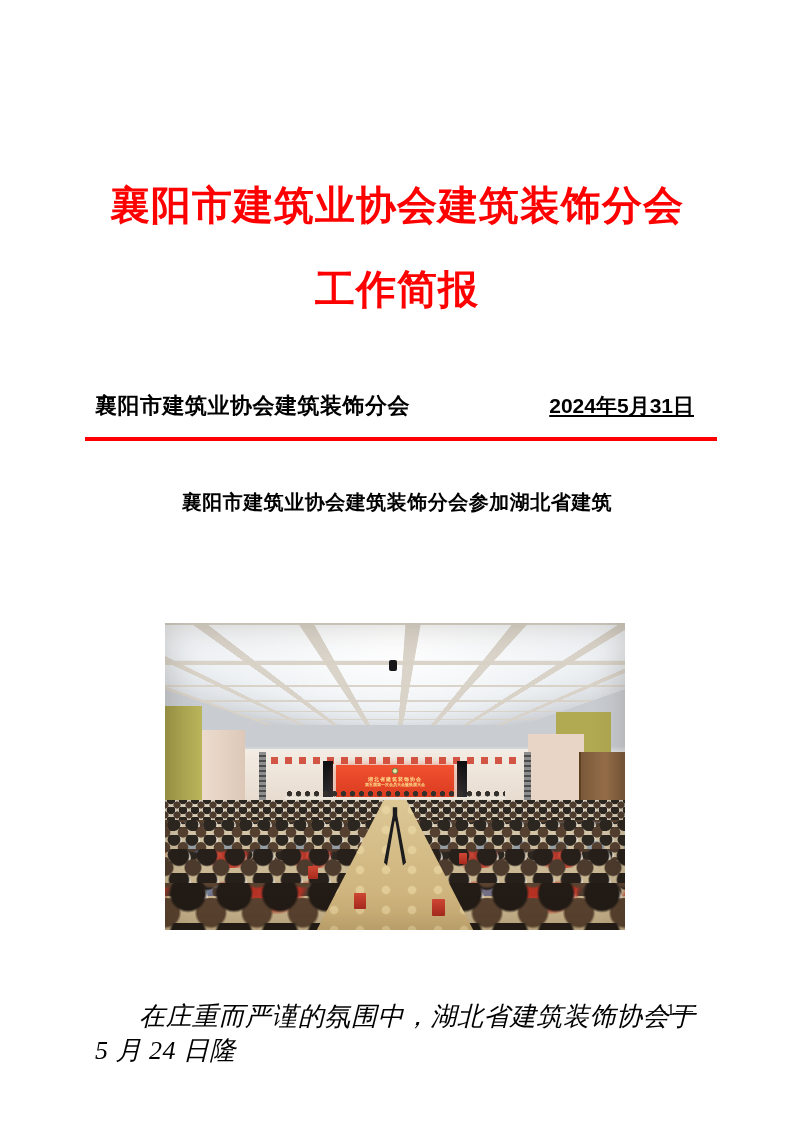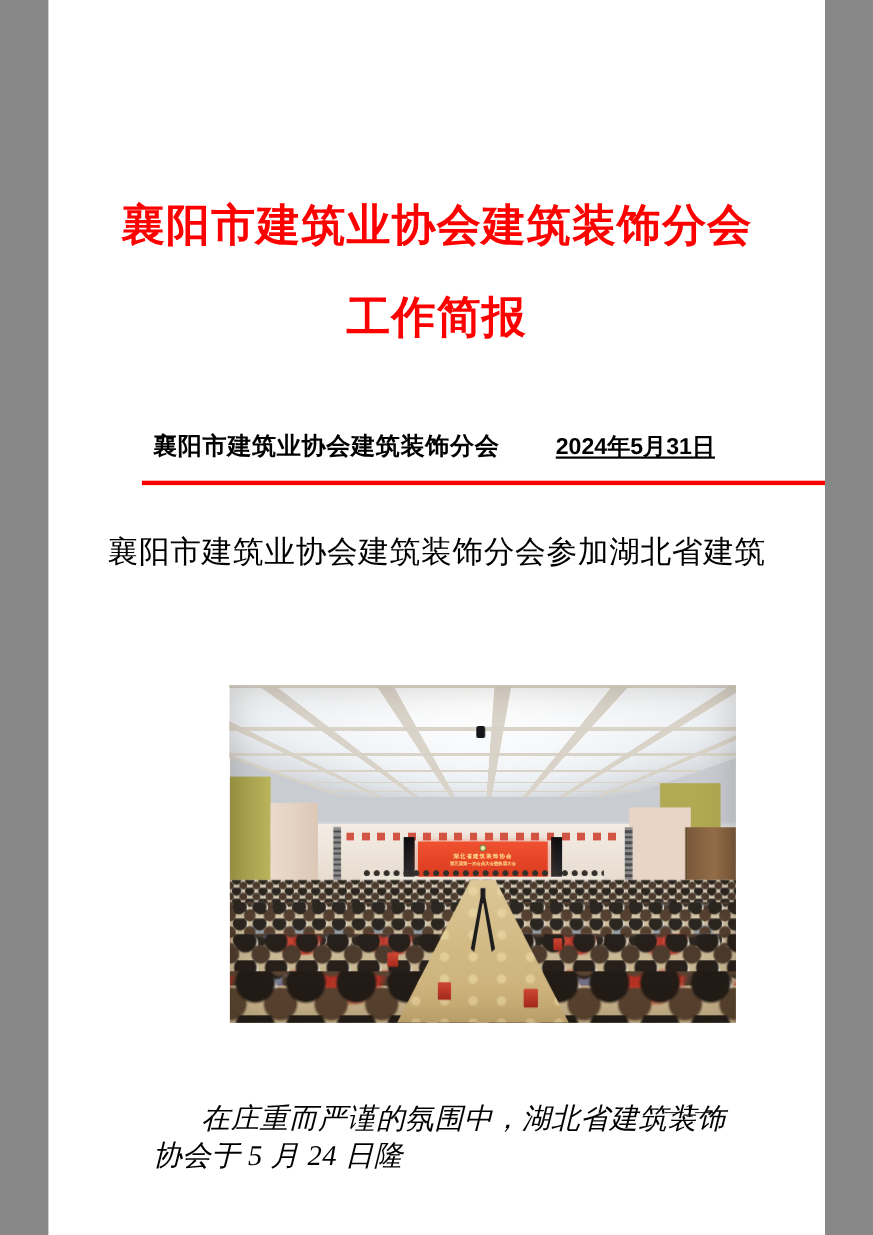--- a/index.html
+++ b/index.html
@@ -1,38 +1,38 @@
 <!DOCTYPE html>
 <html><head>
 <meta charset="utf-8">
 <style>
   html,body{margin:0;padding:0;background:#888;}
   .page{
-    position:relative;width:706px;height:1123px;margin:0 auto;background:#ffffff;
+    position:relative;width:794px;height:1123px;margin:0 auto;background:#ffffff;
     font-family:"Liberation Serif","DejaVu Serif",serif;color:#000;overflow:hidden;
   }
   
   .doc-title{
     position:absolute;top:163px;left:0;width:100%;text-align:center;
     color:#fe0000;font-family:"Liberation Sans","DejaVu Sans",sans-serif;
     font-weight:900;font-size:40px;line-height:84px;letter-spacing:1px;
   }
   
   .masthead{
     position:absolute;top:391px;left:95px;right:100px;
     display:flex;justify-content:space-between;align-items:baseline;
     font-weight:700;font-size:22px;
   }
   .masthead .org{letter-spacing:0.5px;}
   .masthead .date{font-family:"Liberation Sans","DejaVu Sans",sans-serif;font-size:21px;text-decoration:underline;}
   .rule{position:absolute;top:437px;left:85px;width:632px;height:4px;background:#fe0000;}
   
   .article-heading{
     position:absolute;top:482px;left:0;width:100%;margin:0;text-align:center;
-    font-size:28px;font-weight:400;line-height:41px;letter-spacing:0.5px;
+    font-size:20px;font-weight:700;line-height:41px;letter-spacing:0.5px;
   }
   
   .photo{position:absolute;top:623px;left:165px;width:460px;height:307px;overflow:hidden;background:#e9e4dc;}
   .photo *{position:absolute;}
   .ceiling{left:0;top:0;width:100%;height:52%;overflow:hidden;background:#c9cdd2;}
   .ceiling-grid{
     left:-45%;width:190%;top:-4%;height:420%;
     transform-origin:50% 0;transform:perspective(235px) rotateX(-57deg);
     background-image:
       repeating-linear-gradient(90deg,rgba(216,209,198,.95) 0 16px,rgba(0,0,0,0) 16px 112px),

